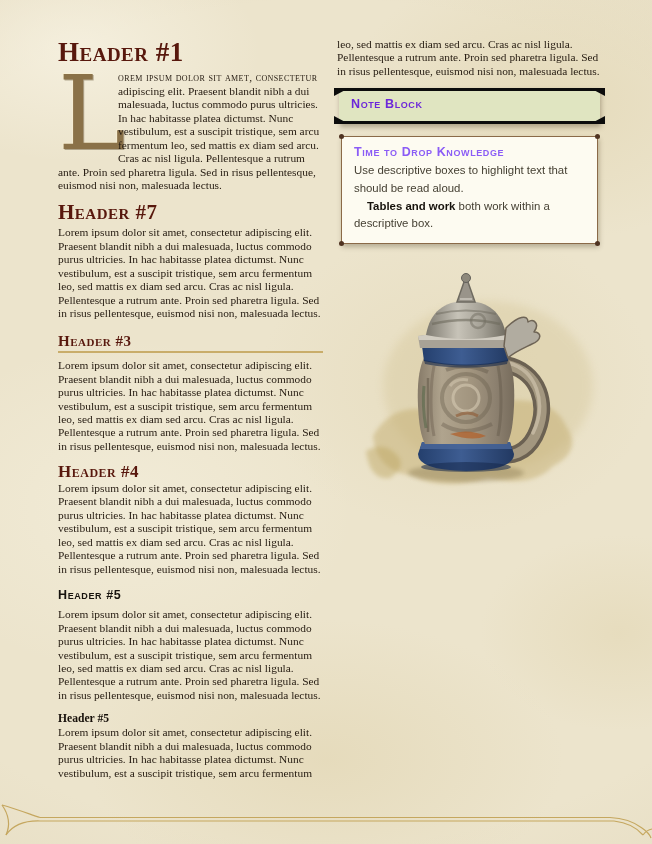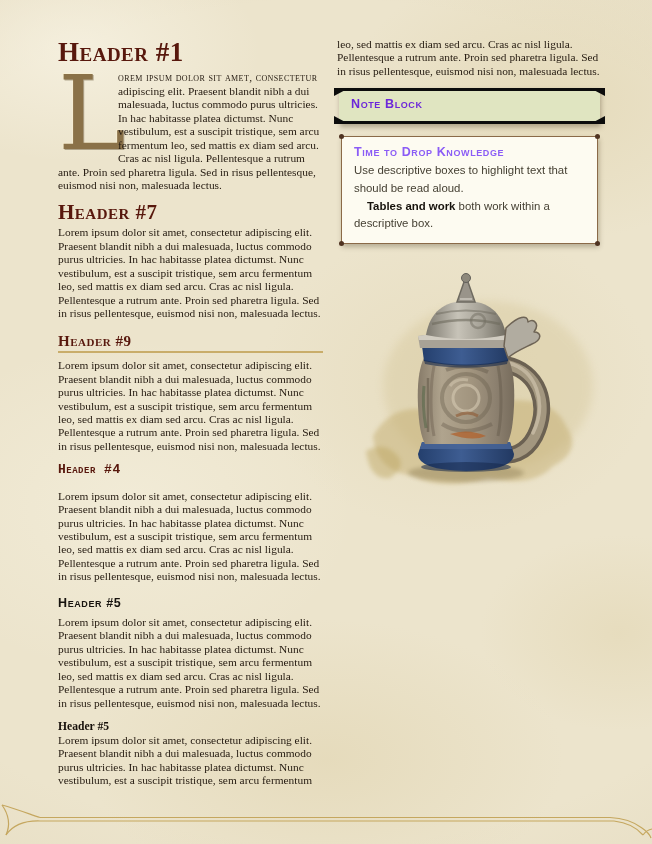--- a/index.html
+++ b/index.html
@@ -31,21 +31,21 @@
   h1.brew, h2.brew, h3.brew, h4.brew {
     font-family:"Liberation Serif", serif;
     font-variant:small-caps;
     color:#58180d;
     margin:0; font-weight:700; letter-spacing:.5px;
   }
   h1.brew { font-size:27px; line-height:1.05; margin-bottom:5px; }
   h2.brew { font-size:21px; line-height:1.05; margin-top:8px;  margin-bottom:3px; }
   h3.brew { font-size:15px; line-height:1.1;  margin-top:12px; margin-bottom:6px;
             border-bottom:2px solid #c9ad6a; padding-bottom:2px; }
-  h4.brew { font-size:13px; line-height:1.1;  margin-top:10px; margin-bottom:12px;font-family:Liberation Mono, monospace; }
+  h4.brew { font-size:17px; line-height:1.1;  margin-top:10px; margin-bottom:0; }
   h5.brew {
     font-family:"Liberation Sans", sans-serif;
     font-variant:small-caps; font-weight:700; letter-spacing:.6px;
     font-size:12.5px; color:#17130e;
     margin:12px 0 6px 0;
   }
   h6.brew {
     font-family:"Liberation Serif", serif;
     font-size:11.6px; font-weight:700; color:#17100a;
     margin:10px 0 1px 0;
@@ -129,21 +129,21 @@
 
   <div class="cols">
 
     <div class="col">
       <h1 class="brew">Header #1</h1>
       <p class="body"><span class="dropcap">L</span><span class="lead">orem ipsum dolor sit amet, consectetur</span> <span>adipiscing elit. Praesent blandit nibh a dui malesuada, luctus commodo purus ultricies. In hac habitasse platea dictumst. Nunc vestibulum, est a suscipit tristique, sem arcu fermentum leo, sed mattis ex diam sed arcu. Cras ac nisl ligula. Pellentesque a rutrum ante. Proin sed pharetra ligula. Sed in risus pellentesque, euismod nisi non, malesuada lectus.</span></p>
 
       <h2 class="brew">Header #7</h2>
       <p class="body">Lorem ipsum dolor sit amet, consectetur adipiscing elit. Praesent blandit nibh a dui malesuada, luctus commodo purus ultricies. In hac habitasse platea dictumst. Nunc vestibulum, est a suscipit tristique, sem arcu fermentum leo, sed mattis ex diam sed arcu. Cras ac nisl ligula. Pellentesque a rutrum ante. Proin sed pharetra ligula. Sed in risus pellentesque, euismod nisi non, malesuada lectus.</p>
 
-      <h3 class="brew">Header #9</h3>
+      <h3 class="brew">Header #3</h3>
       <p class="body">Lorem ipsum dolor sit amet, consectetur adipiscing elit. Praesent blandit nibh a dui malesuada, luctus commodo purus ultricies. In hac habitasse platea dictumst. Nunc vestibulum, est a suscipit tristique, sem arcu fermentum leo, sed mattis ex diam sed arcu. Cras ac nisl ligula. Pellentesque a rutrum ante. Proin sed pharetra ligula. Sed in risus pellentesque, euismod nisi non, malesuada lectus.</p>
 
       <h4 class="brew">Header #4</h4>
       <p class="body">Lorem ipsum dolor sit amet, consectetur adipiscing elit. Praesent blandit nibh a dui malesuada, luctus commodo purus ultricies. In hac habitasse platea dictumst. Nunc vestibulum, est a suscipit tristique, sem arcu fermentum leo, sed mattis ex diam sed arcu. Cras ac nisl ligula. Pellentesque a rutrum ante. Proin sed pharetra ligula. Sed in risus pellentesque, euismod nisi non, malesuada lectus.</p>
 
       <h5 class="brew">Header #5</h5>
       <p class="body">Lorem ipsum dolor sit amet, consectetur adipiscing elit. Praesent blandit nibh a dui malesuada, luctus commodo purus ultricies. In hac habitasse platea dictumst. Nunc vestibulum, est a suscipit tristique, sem arcu fermentum leo, sed mattis ex diam sed arcu. Cras ac nisl ligula. Pellentesque a rutrum ante. Proin sed pharetra ligula. Sed in risus pellentesque, euismod nisi non, malesuada lectus.</p>
 
       <h6 class="brew">Header #5</h6>
       <p class="body">Lorem ipsum dolor sit amet, consectetur adipiscing elit. Praesent blandit nibh a dui malesuada, luctus commodo purus ultricies. In hac habitasse platea dictumst. Nunc vestibulum, est a suscipit tristique, sem arcu fermentum</p>

